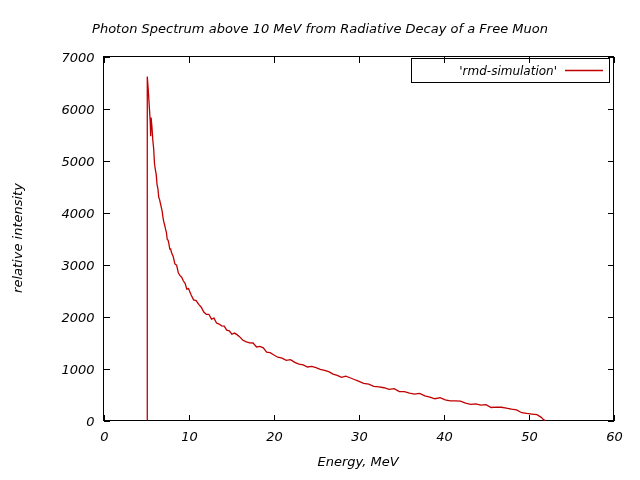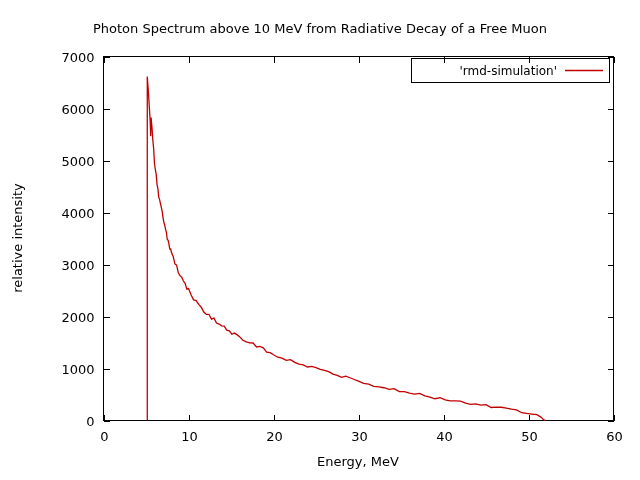--- a/index.html
+++ b/index.html
@@ -12,20 +12,21 @@
     height: 480px;
     font-family: "DejaVu Sans", sans-serif;
     color: #000000;
     overflow: hidden;
   }
   #plot-root {
     position: relative;
     width: 640px;
     height: 480px;
     background: #ffffff;
+    font-style: italic;
   }
   #chart-svg {
     position: absolute;
     left: 0;
     top: 0;
     display: block;
   }
   .gp-title {
     font-size: 13px;
     fill: #000000;

